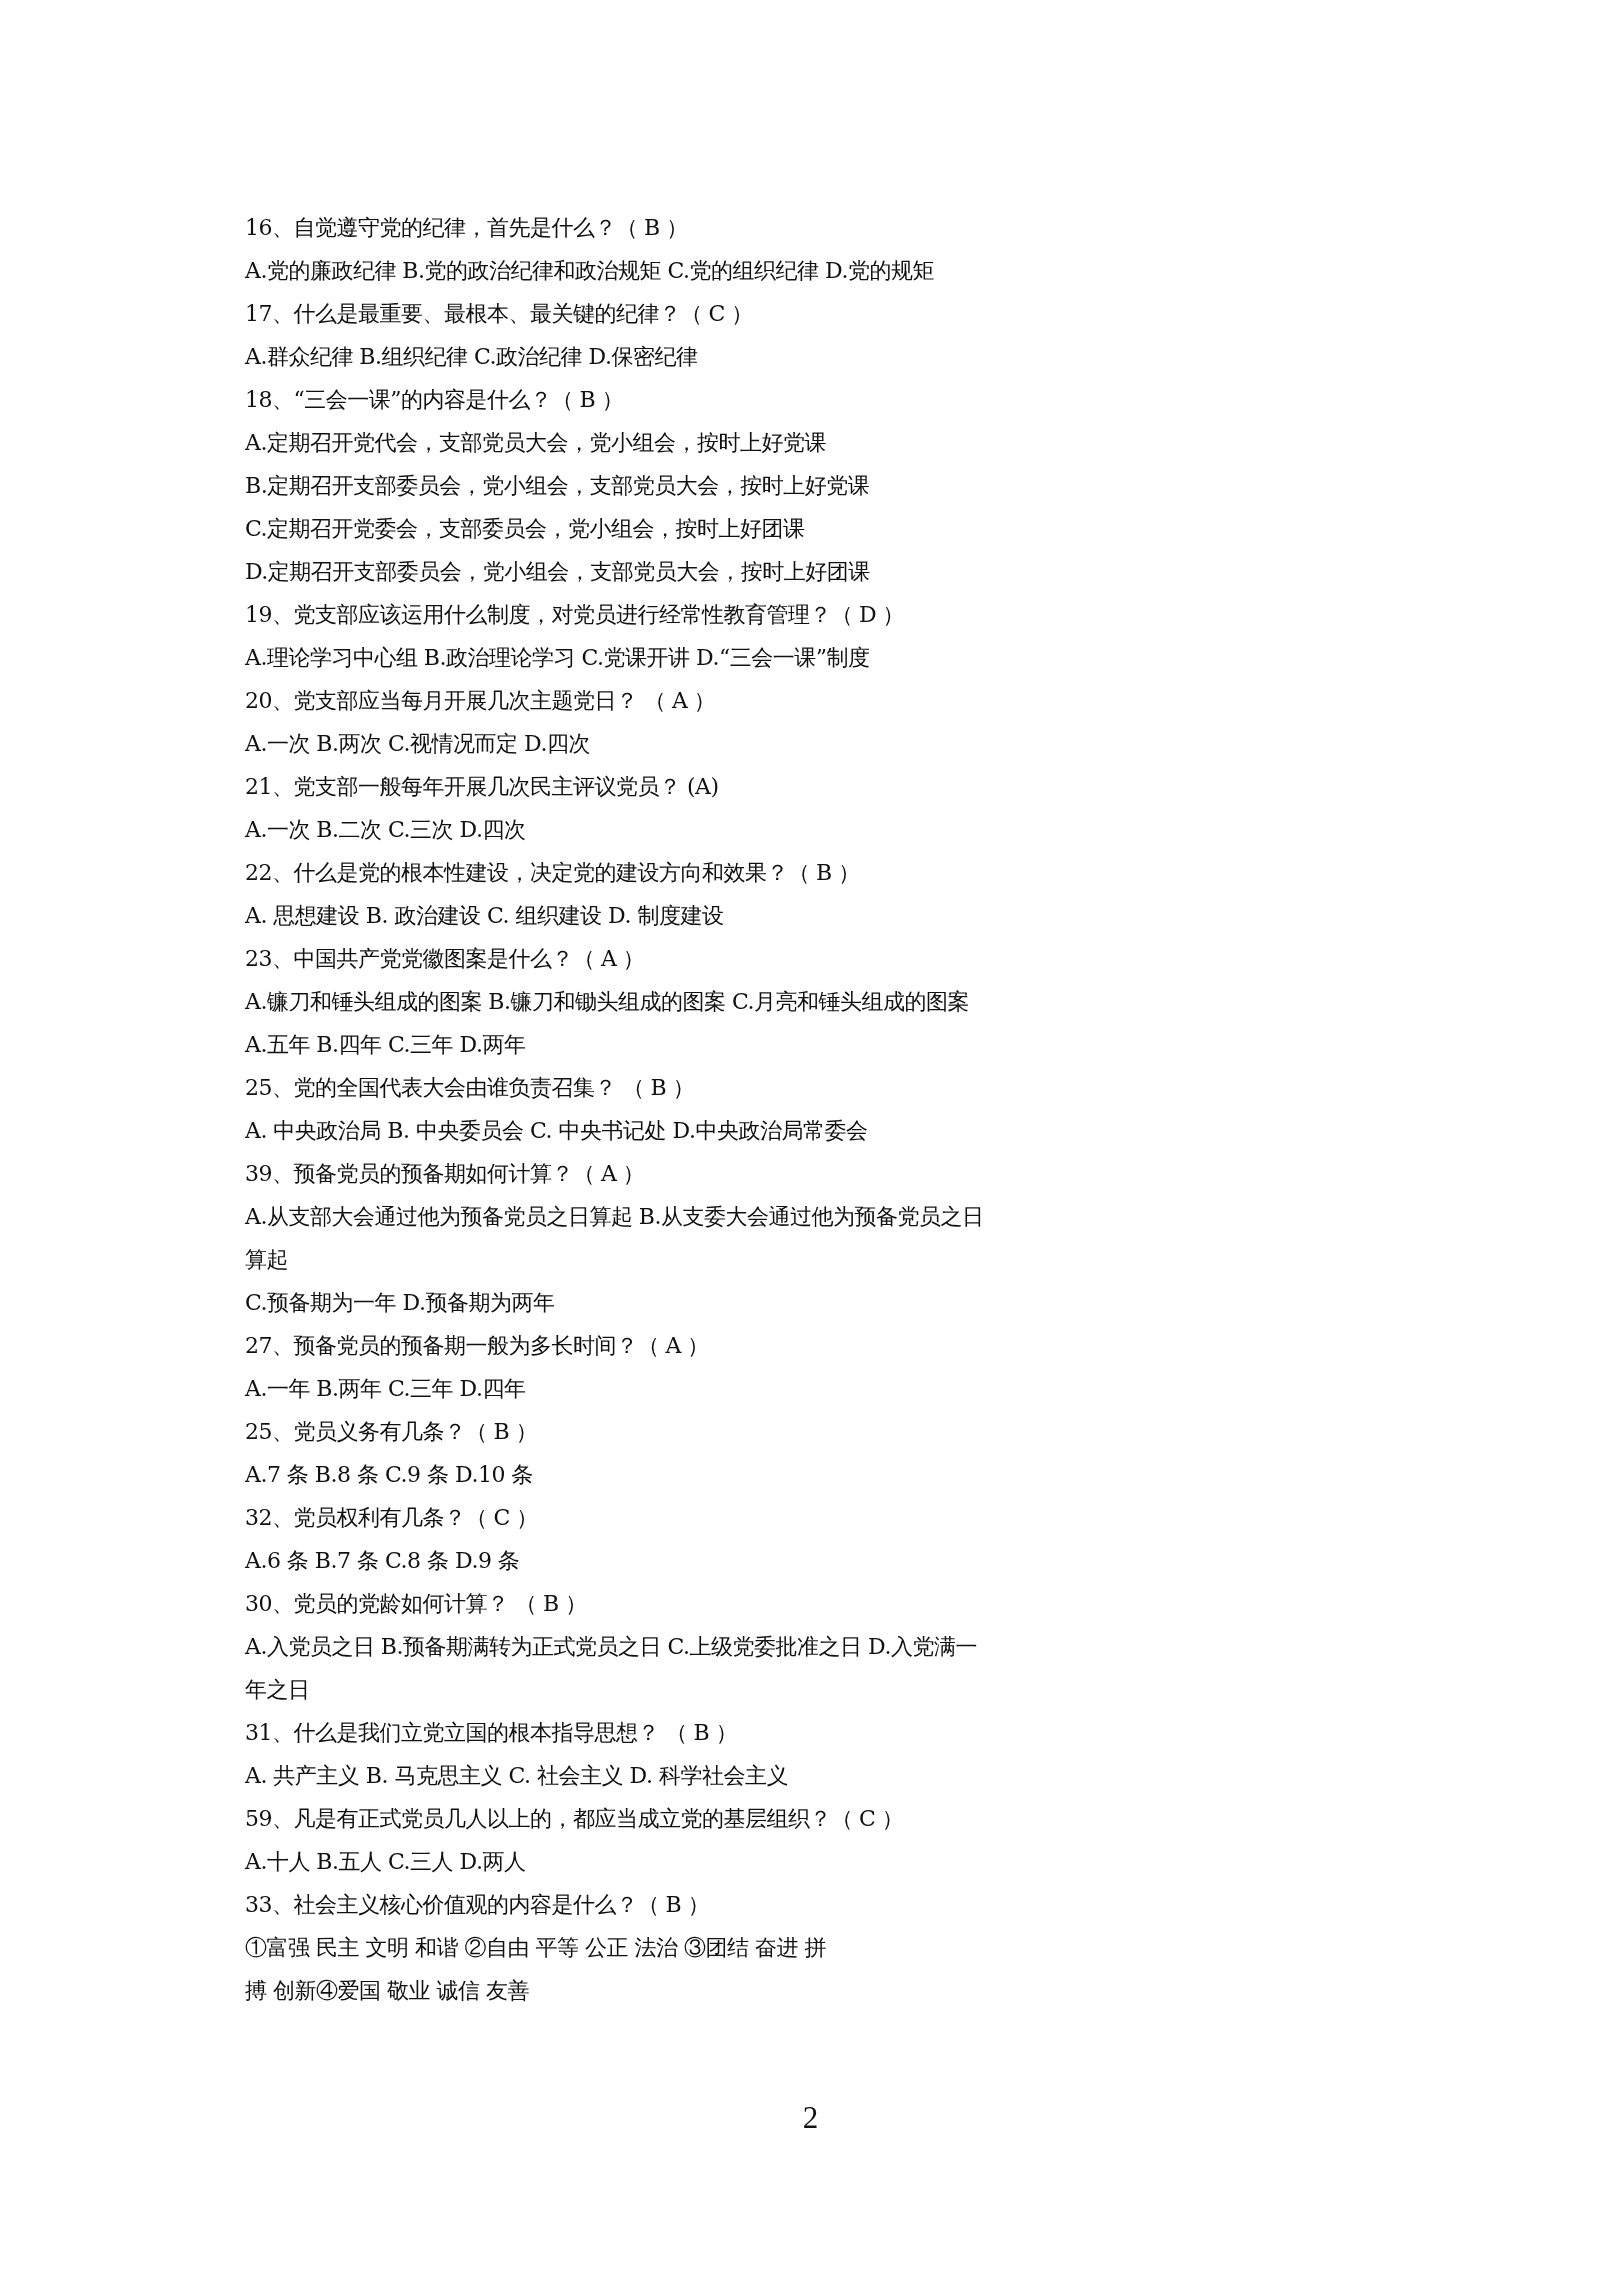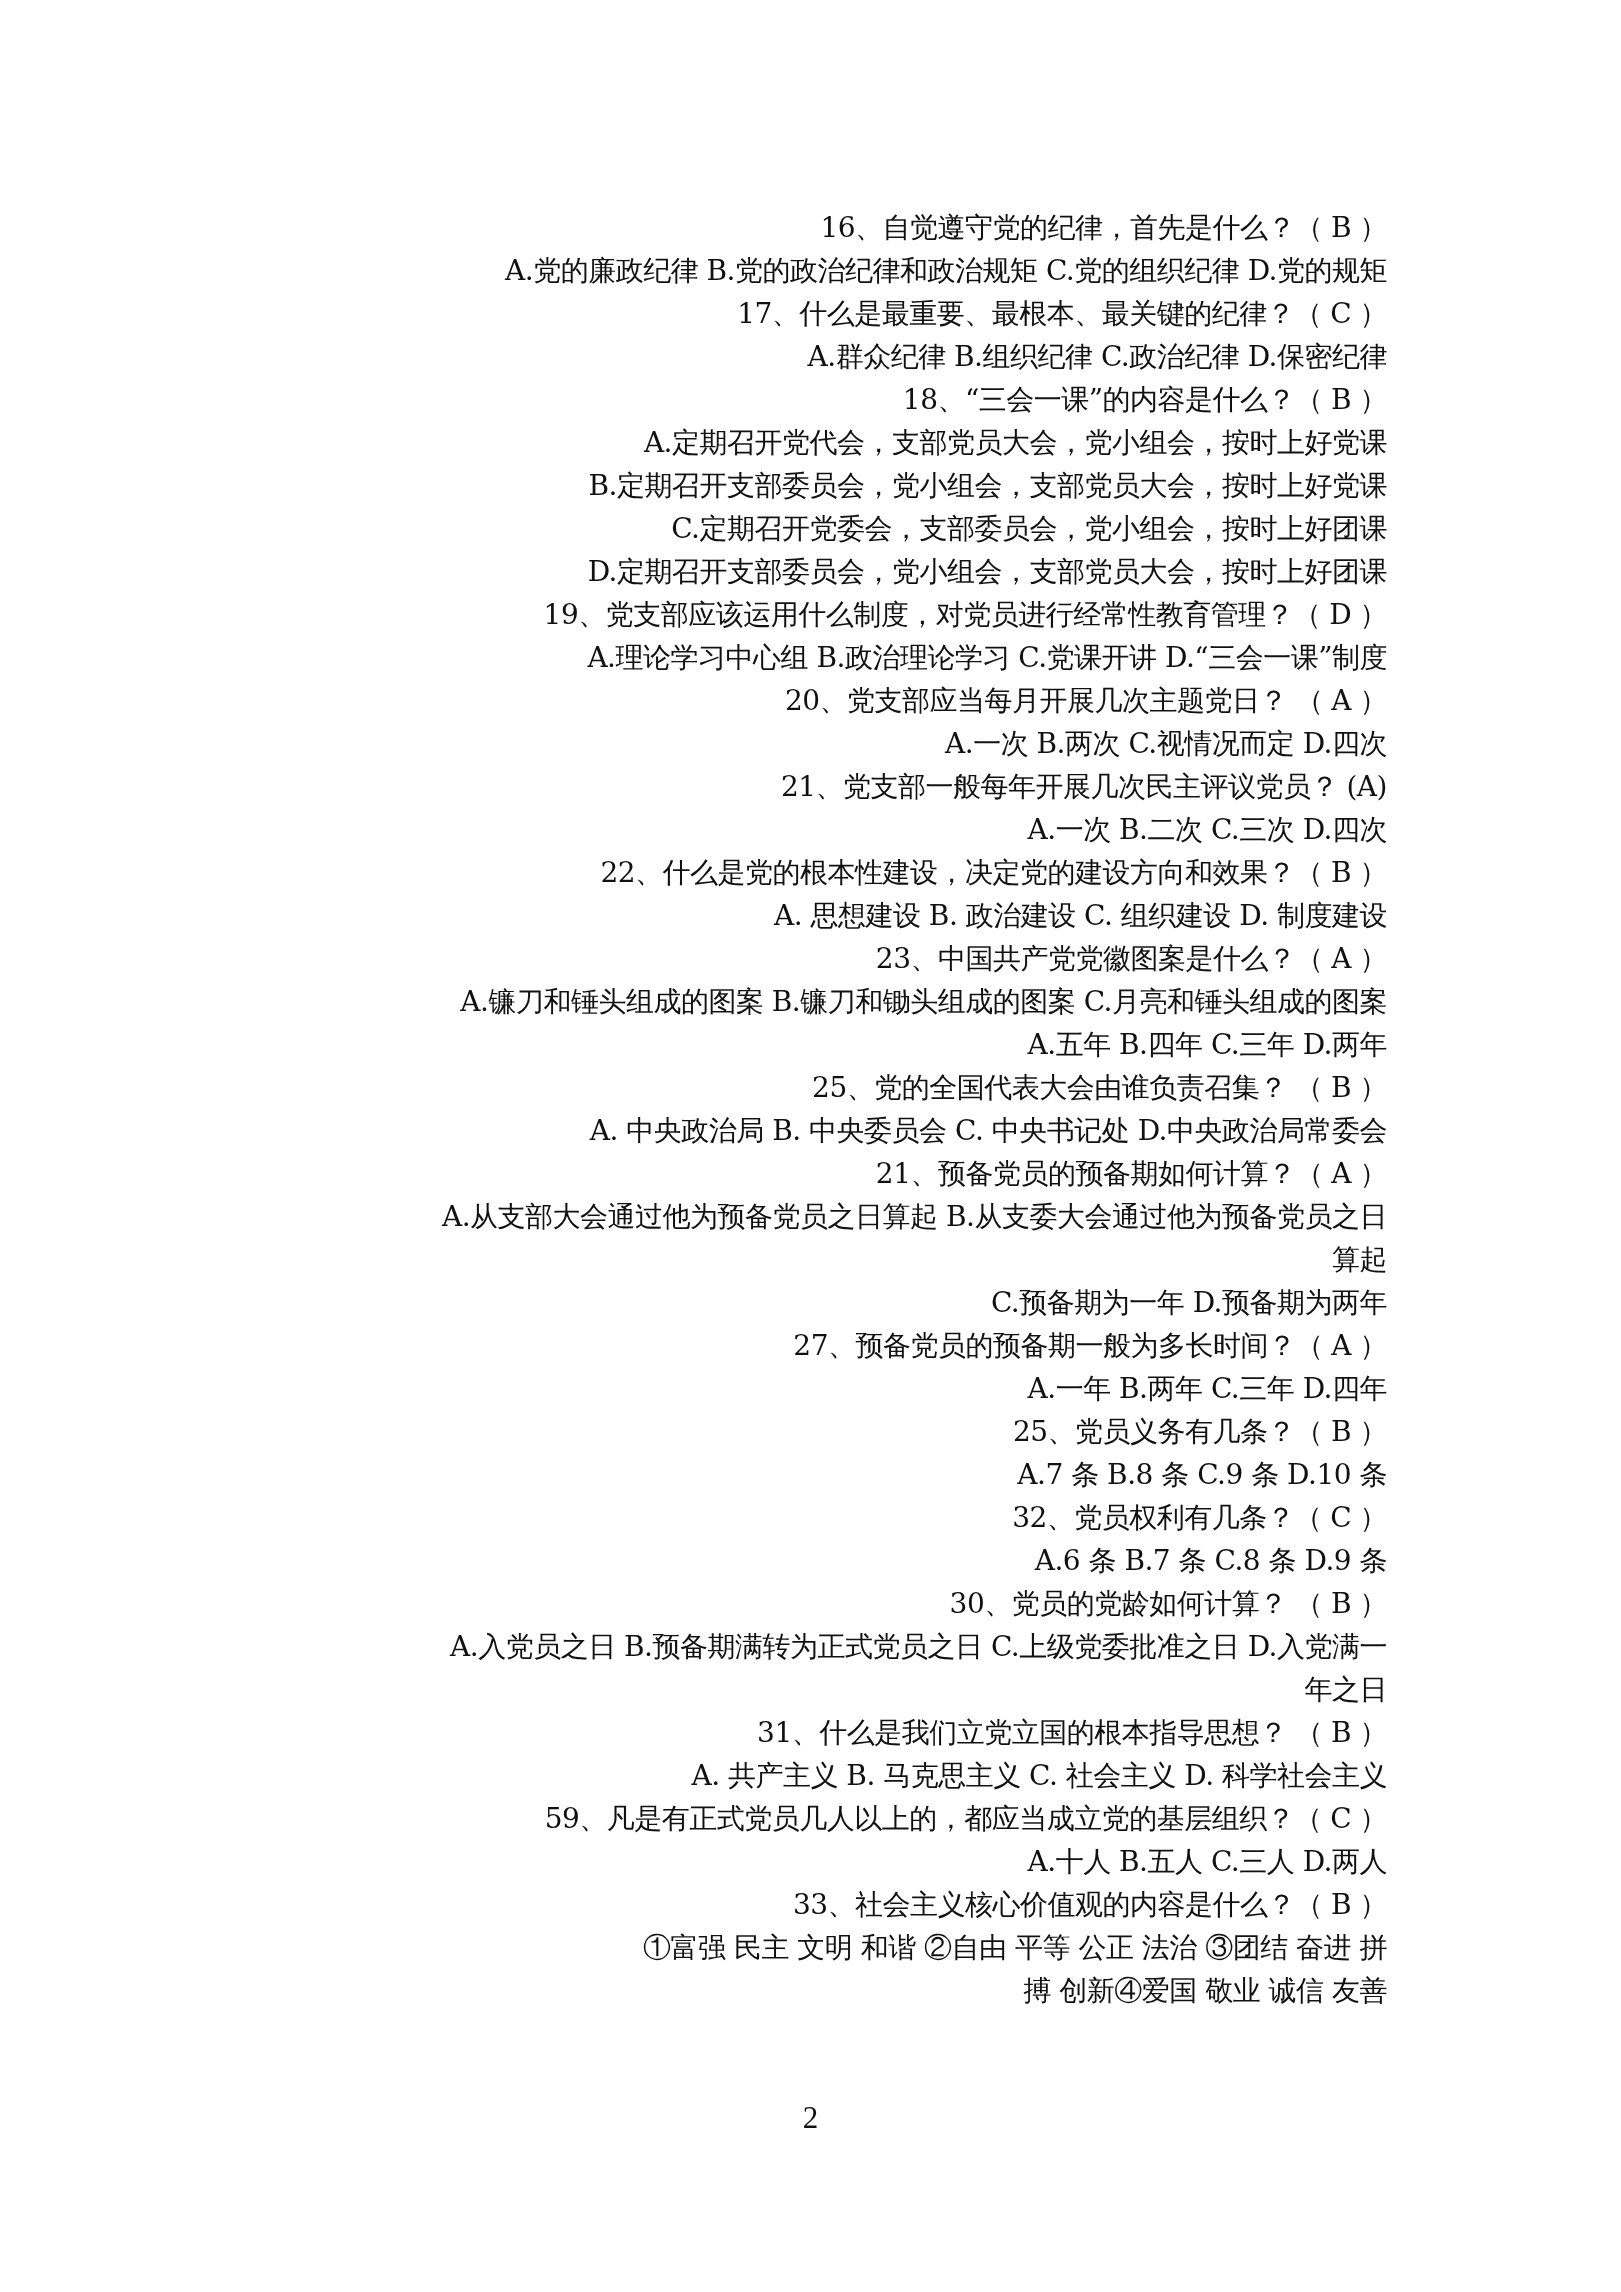--- a/index.html
+++ b/index.html
@@ -15,27 +15,26 @@
       font-family: "DejaVu Serif", "Liberation Serif", serif;
       color: #111111;
     }
     .page {
       position: absolute;
       left: 245px;
       top: 206px;
       width: 1142px;
     }
     .line {
-      font-size: 28px;
+      font-size: 22px;
       line-height: 43px;
       height: 43px;
       white-space: nowrap;
       letter-spacing: -0.5px;
       transform-origin: left center;
-      text-align: right;
     }
     .page-number {
       position: absolute;
       left: 0;
       width: 1621px;
       top: 2098px;
       text-align: center;
       font-family: "Liberation Serif", serif;
       font-size: 31px;
       line-height: 39px;
@@ -60,21 +59,21 @@
   <div class="line">A.一次 B.两次 C.视情况而定 D.四次</div>
   <div class="line">21、党支部一般每年开展几次民主评议党员？ (A)</div>
   <div class="line">A.一次 B.二次 C.三次 D.四次</div>
   <div class="line">22、什么是党的根本性建设，决定党的建设方向和效果？（ B ）</div>
   <div class="line">A.  思想建设  B.  政治建设  C.  组织建设  D.  制度建设</div>
   <div class="line">23、中国共产党党徽图案是什么？（ A ）</div>
   <div class="line">A.镰刀和锤头组成的图案  B.镰刀和锄头组成的图案  C.月亮和锤头组成的图案</div>
   <div class="line">A.五年  B.四年  C.三年  D.两年</div>
   <div class="line">25、党的全国代表大会由谁负责召集？ （ B ）</div>
   <div class="line">A.  中央政治局  B.  中央委员会  C.  中央书记处  D.中央政治局常委会</div>
-  <div class="line">21、预备党员的预备期如何计算？（ A ）</div>
+  <div class="line">39、预备党员的预备期如何计算？（ A ）</div>
   <div class="line">A.从支部大会通过他为预备党员之日算起  B.从支委大会通过他为预备党员之日</div>
   <div class="line">算起</div>
   <div class="line">C.预备期为一年  D.预备期为两年</div>
   <div class="line">27、预备党员的预备期一般为多长时间？（ A ）</div>
   <div class="line">A.一年  B.两年  C.三年  D.四年</div>
   <div class="line">25、党员义务有几条？（ B ）</div>
   <div class="line">A.7 条  B.8 条  C.9 条  D.10 条</div>
   <div class="line">32、党员权利有几条？（ C ）</div>
   <div class="line">A.6 条  B.7 条  C.8 条  D.9 条</div>
   <div class="line">30、党员的党龄如何计算？ （ B ）</div>

